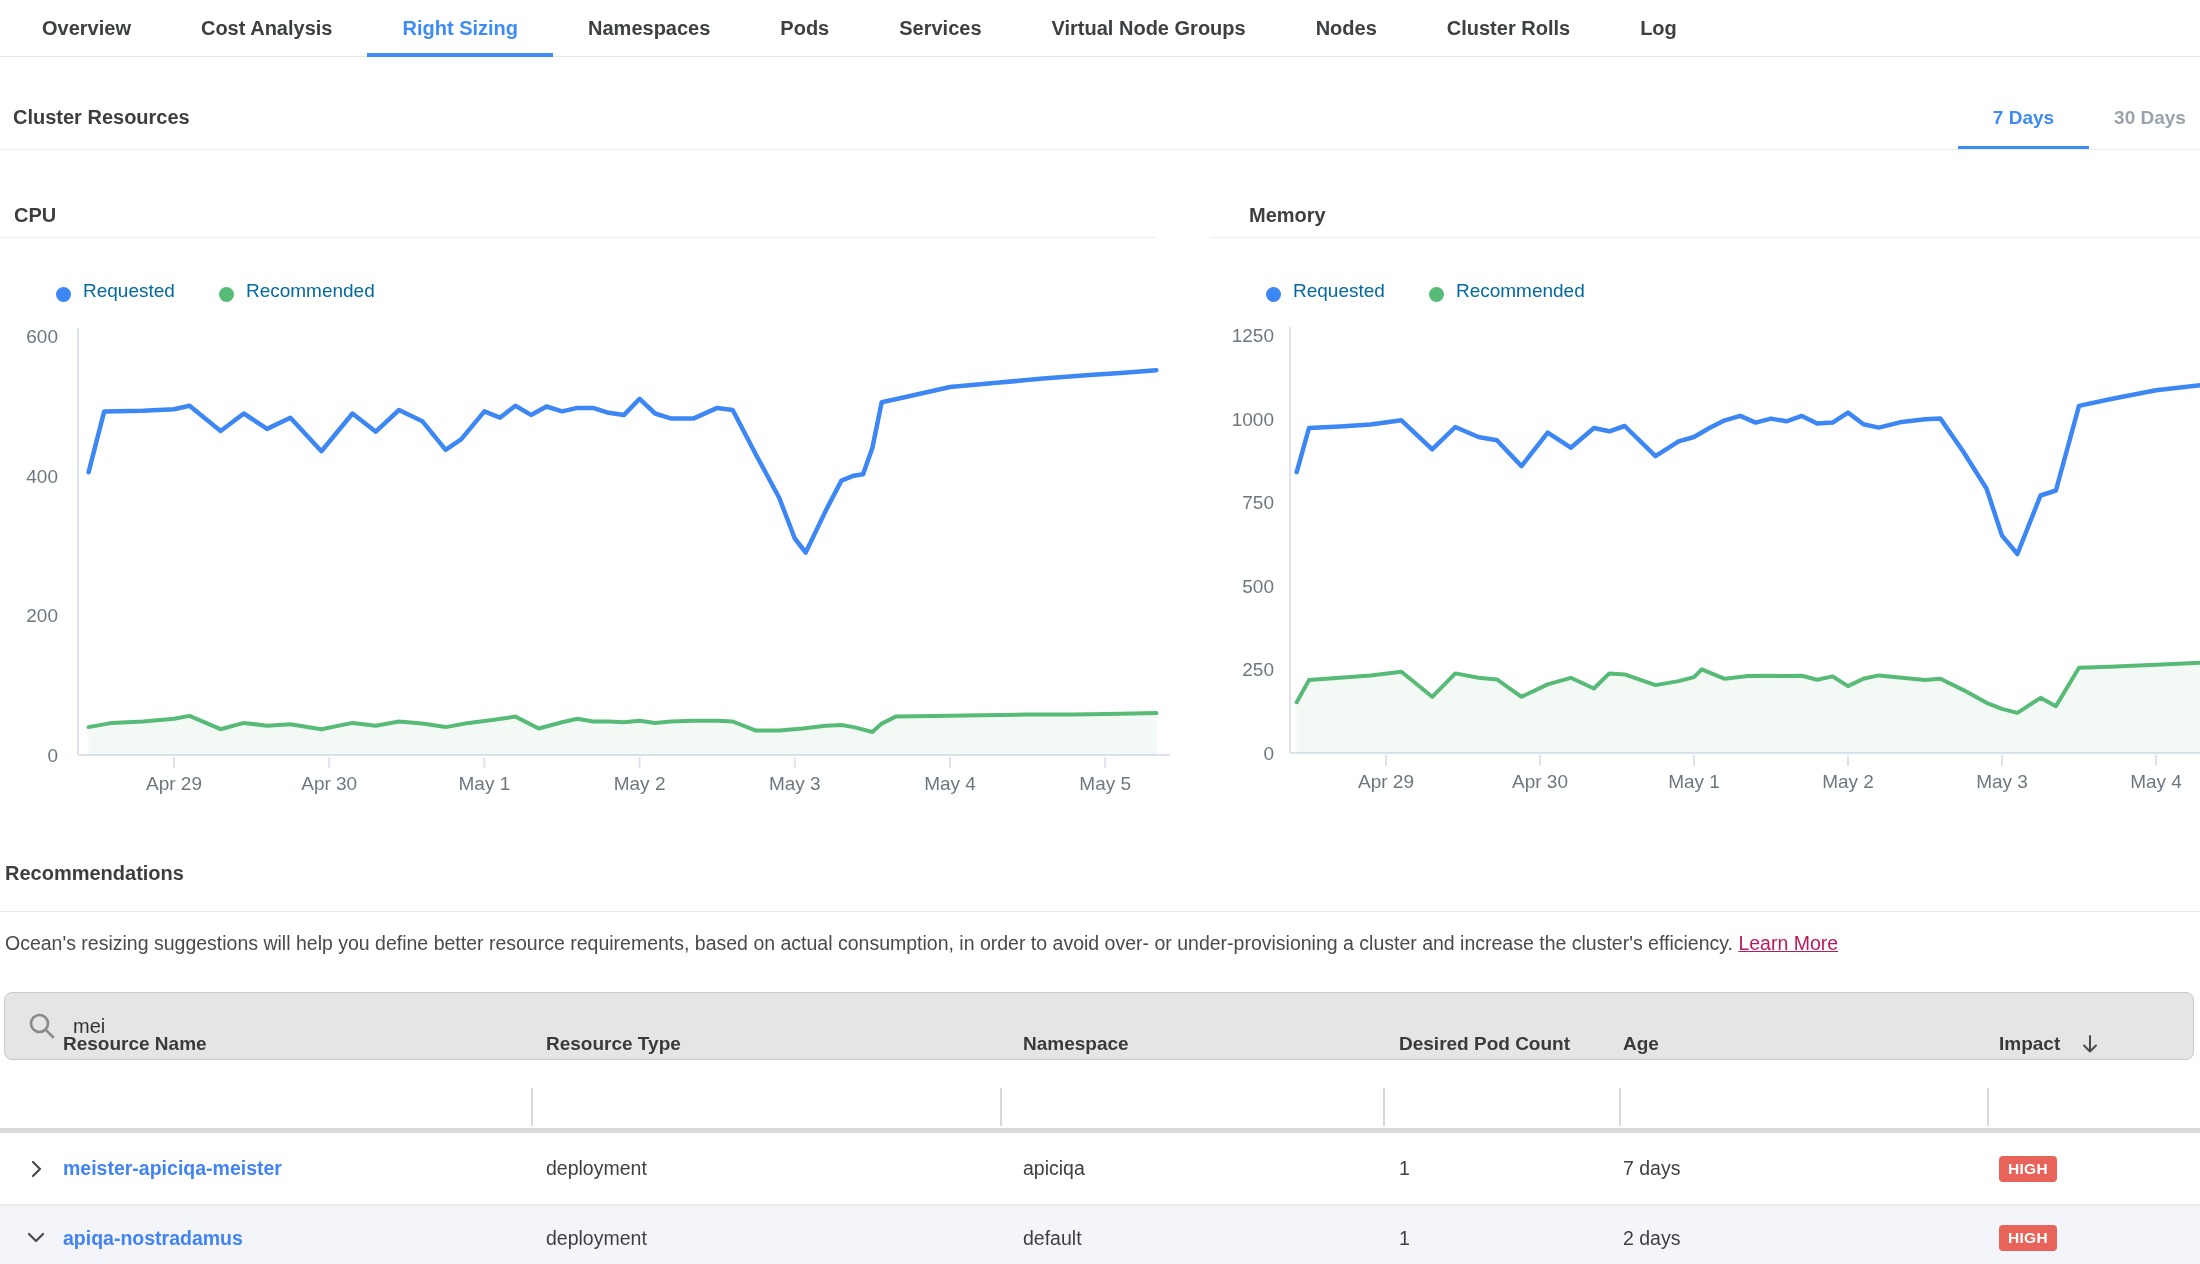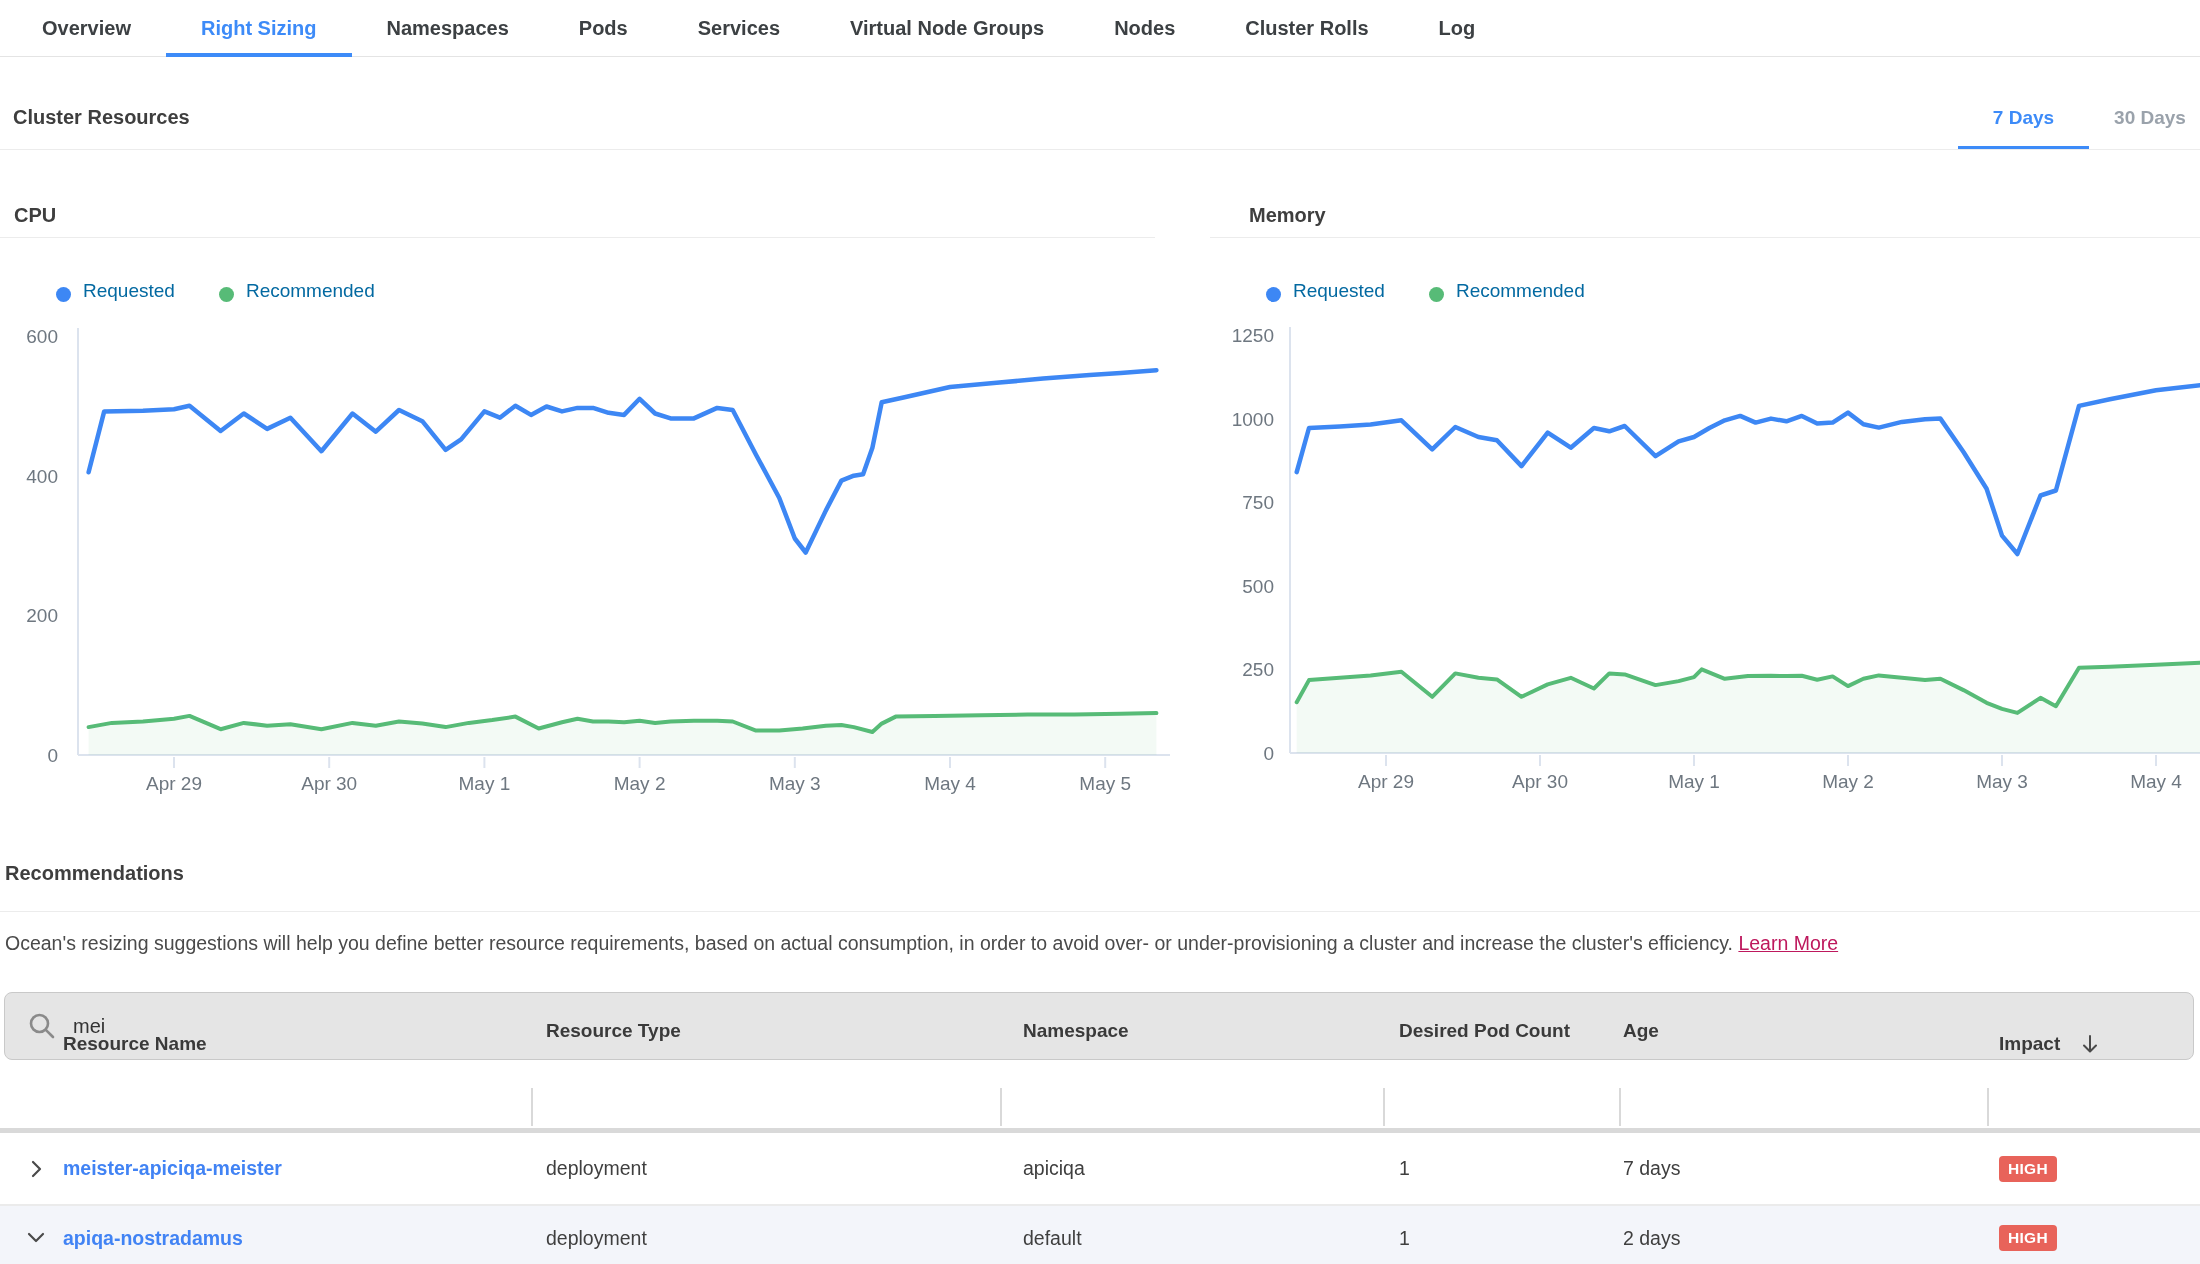--- a/index.html
+++ b/index.html
@@ -43,21 +43,21 @@
   #rec-divider{top:911px;left:0;width:2200px;}
   #rec-desc{position:absolute;left:5px;top:932px;font-size:19.5px;color:#4a4a4a;white-space:nowrap;}
   .learn-more{color:#be185d;text-decoration:underline;cursor:pointer;}
   
   .searchbox{position:absolute;left:4px;top:992px;width:2190px;height:68px;border:1.5px solid #c9c9c9;
              border-radius:8px;box-sizing:border-box;display:flex;align-items:center;background:#e5e5e5;}
   .search-icon{margin-left:22px;display:flex;}
   .search-input{border:none;outline:none;font-size:20px;color:#333;margin-left:14px;flex:1;
                 font-family:"Liberation Sans",sans-serif;background:transparent;}
   
-  .thead{position:absolute;top:1020px;left:0;width:2200px;height:48px;display:flex;
+  .thead{position:absolute;top:1020px;left:0;width:2200px;height:48px;display:flex;align-items:center;
          font-size:19px;font-weight:600;color:#3a3a3a;}
   .thead-bar{position:absolute;top:1128px;left:0;width:2200px;height:5px;background:#d9d9d9;}
   .vdiv{position:absolute;top:1088px;width:2px;height:38px;background:#d9d9d9;}
   .cell1{width:531px;display:flex;align-items:center;box-sizing:border-box;}
   .h1{padding-left:63px;box-sizing:border-box;}
   .cell2{width:469px;padding-left:15px;box-sizing:border-box;}
   .cell3{width:383px;padding-left:23px;box-sizing:border-box;}
   .cell4{width:236px;padding-left:16px;box-sizing:border-box;}
   .cell5{width:368px;padding-left:4px;box-sizing:border-box;}
   .cell6{flex:1;padding-left:12px;box-sizing:border-box;display:flex;align-items:center;}
@@ -69,20 +69,21 @@
   .chev{margin-left:25px;width:22px;height:22px;display:flex;cursor:pointer;}
   .row-name{margin-left:16px;color:#4183f4;font-weight:600;cursor:pointer;}
   .badge{color:#fff;font-size:15.5px;font-weight:700;padding:4px 9px;border-radius:4px;
          letter-spacing:0.3px;background:#e8635a;}
 </style>
 </head>
 <body>
 
 <nav class="tabbar">
   <div class="tab">Overview</div>
+  <div class="tab">Cost Analysis</div>
   <div class="tab active">Right Sizing</div>
   <div class="tab">Namespaces</div>
   <div class="tab">Pods</div>
   <div class="tab">Services</div>
   <div class="tab">Virtual Node Groups</div>
   <div class="tab">Nodes</div>
   <div class="tab">Cluster Rolls</div>
   <div class="tab">Log</div>
 </nav>
 

